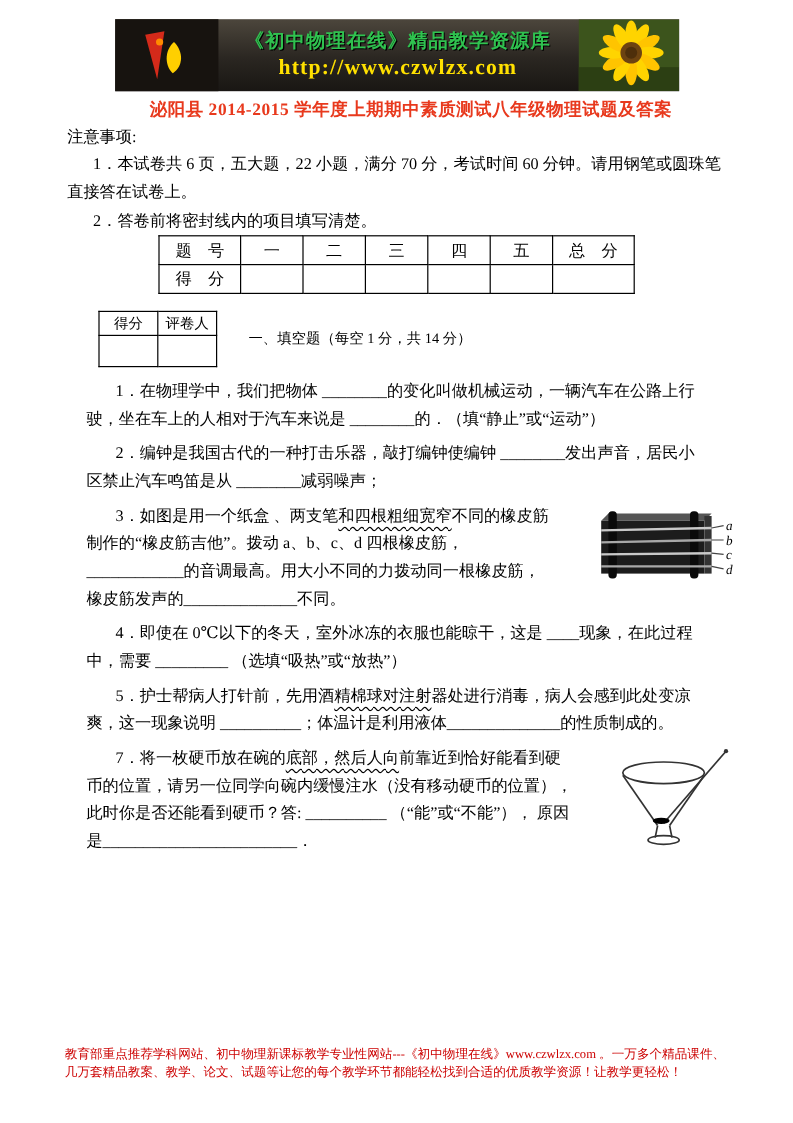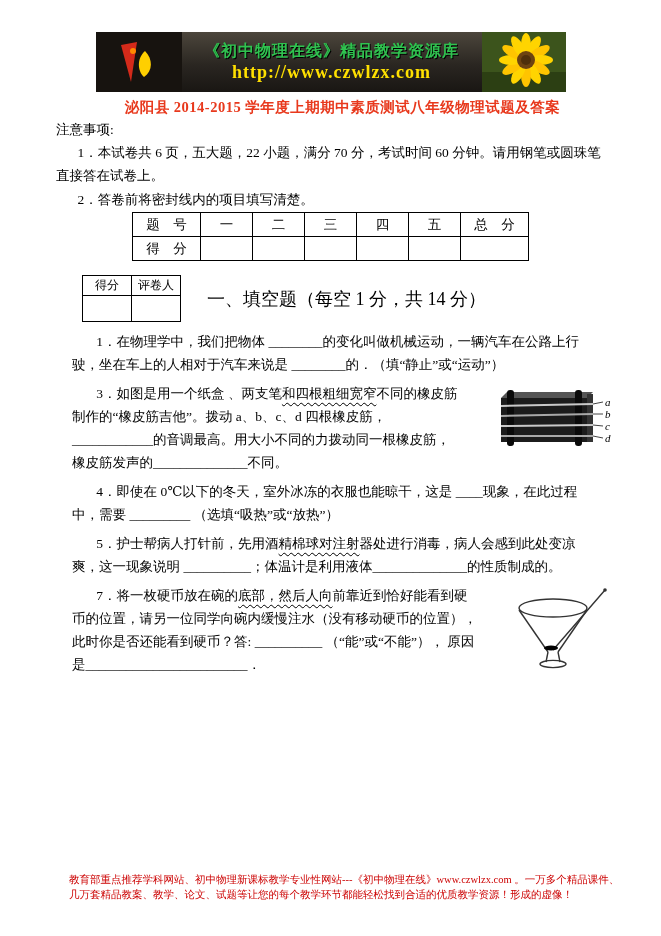--- a/index.html
+++ b/index.html
@@ -11,21 +11,21 @@
     overflow: hidden;
     font-family: "Liberation Serif", "DejaVu Serif", serif;
     color: #000;
     font-size: 13.5px;
   }
   .content { padding: 0 56px; }
 
   
   .banner {
     width: 470px; height: 60px;
-    margin: 32px auto 2px auto;
+    margin: 16px auto 2px auto;
     display: flex; align-items: stretch;
     background: linear-gradient(180deg, #4c463c 0%, #2a2621 55%, #191613 100%);
   }
   .banner-logo { width: 86px; display:flex; align-items:center; justify-content:center; background:#17130f; }
   .banner-center { flex:1; display:flex; flex-direction:column; align-items:center; justify-content:center; line-height:1.25; }
   .banner-title { color:#2fc24f; font-weight:bold; font-size:16px; letter-spacing:1px; text-shadow:1px 1px 0 #000; white-space:nowrap; }
   .banner-url { color:#ffe000; font-weight:bold; font-size:18px; letter-spacing:1px; }
   .banner-flower { width:84px; overflow:hidden; }
 
   
@@ -43,36 +43,36 @@
     font-size:13.5px; padding:0 4px; min-width:52px;
   }
   table.score td.wide { min-width:68px; }
 
   
   .grader-row { display:flex; align-items:center; gap:26px; margin:14px 0 8px 26px; }
   table.grader { border-collapse:collapse; }
   table.grader td { border:1px solid #000; width:49px; text-align:center; font-size:12px; }
   table.grader tr.hd td { height:18px;margin-left:23px; }
   table.grader tr.bd td { height:26px; }
-  .section-head { font-size:18px; }
+  .section-head { font-size:12px; }
 
   
   .question { margin:6px 16px; line-height:23px; text-indent:1.8em; }
   .wavy {
     text-decoration: underline wavy;
     text-decoration-thickness: 1px;
     text-underline-offset: 4px;
   }
   .fig { float:right; }
   .fig3 { width:118px; height:72px; margin:0 0 2px 10px; }
   .fig7 { width:102px; height:94px; margin:2px 0 2px 8px; }
 
   
   .footer {
-    position:absolute; left:69px; right:36px; bottom:34px;
+    position:absolute; left:54px; right:36px; bottom:34px;
     color:#cc0000; font-size:10.5px; line-height:15px;
   }
 </style>
 </head>
 <body>
 
 <div class="page">
 
   <div class="banner">
     <div class="banner-logo">
@@ -176,20 +176,21 @@
           <td></td>
           <td></td>
         </tr>
       </tbody>
         </table>
       <div class="section-head">一、填空题（每空 1 分，共 14 分）</div>
     </div>
 
     <p class="question">1．在物理学中，我们把物体 ________的变化叫做机械运动，一辆汽车在公路上行驶，坐在车上的人相对于汽车来说是 ________的．（填“静止”或“运动”）</p>
 
+    <p class="question">2．编钟是我国古代的一种打击乐器，敲打编钟使编钟 ________发出声音，居民小区禁止汽车鸣笛是从 ________减弱噪声；</p>
 
     <p class="question">
       <span class="fig fig3">
         <svg width="118" height="72" viewBox="0 0 118 72">
           <polygon points="6,16 92,16 98,10 12,10" fill="#555"></polygon>
           <rect x="6" y="16" width="86" height="44" fill="#1c1c1c"></rect>
           <rect x="92" y="12" width="6" height="48" fill="#333"></rect>
           <rect x="12" y="8" width="7" height="56" rx="3" fill="#0a0a0a"></rect>
           <rect x="80" y="8" width="7" height="56" rx="3" fill="#0a0a0a"></rect>
           <line x1="6" y1="24" x2="98" y2="22" stroke="#c9c9c9" stroke-width="2"></line>
@@ -229,16 +230,16 @@
           <line x1="47" y1="66" x2="49" y2="76" stroke="#333" stroke-width="1.4"></line>
           <ellipse cx="42" cy="78" rx="13" ry="3.6" fill="none" stroke="#333" stroke-width="1.4"></ellipse>
         </svg>
       </span>
       <span>7．将一枚硬币放在碗的</span><span class="wavy">底部，然后人向</span><span>前靠近到恰好能看到硬币的位置，请另一位同学向碗内缓慢注水（没有移动硬币的位置），此时你是否还能看到硬币？答: __________ （“能”或“不能”）， 原因是________________________．</span>
     </p>
   </div>
 
   <div class="footer">
     <div>教育部重点推荐学科网站、初中物理新课标教学专业性网站---《初中物理在线》www.czwlzx.com 。一万多个精品课件、</div>
-    <div>几万套精品教案、教学、论文、试题等让您的每个教学环节都能轻松找到合适的优质教学资源！形成的虚像！</div>
+    <div>几万套精品教案、教学、论文、试题等让您的每个教学环节都能轻松找到合适的优质教学资源！让教学更轻松！</div>
   </div>
 
 </div>
 
 </body></html>

